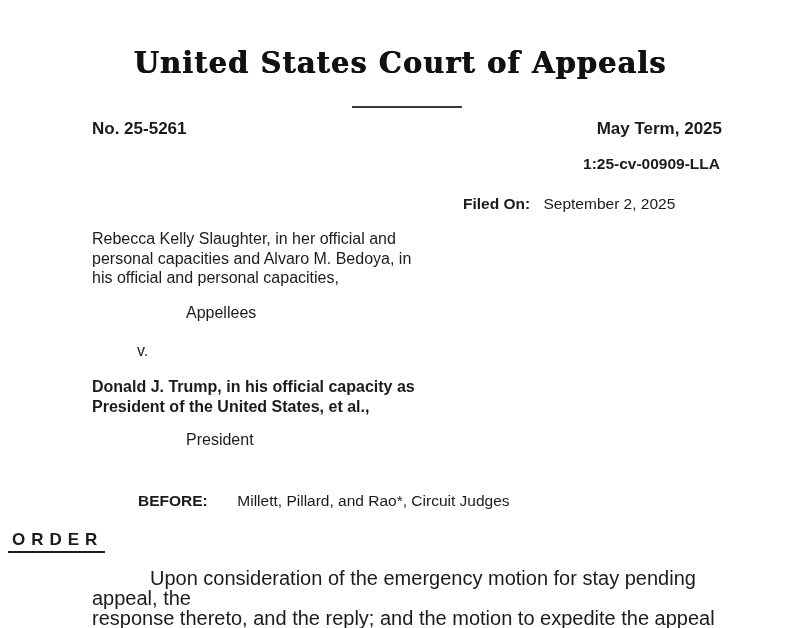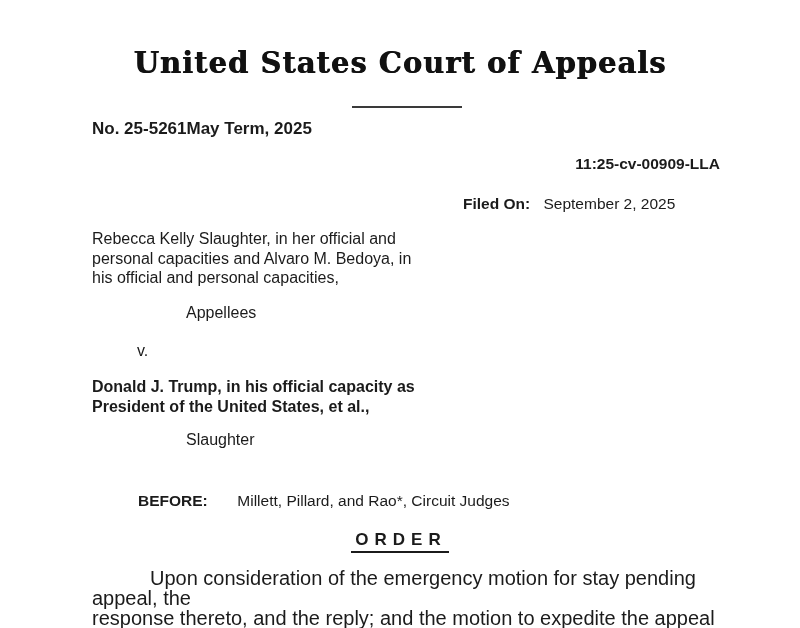--- a/index.html
+++ b/index.html
@@ -48,20 +48,21 @@
     left: 352px;
     width: 110px;
     border-top: 2px solid #3a3a3a;
   }
   .case-row {
     position: absolute;
     top: 119px;
     left: 92px;
     right: 78px;
     display: flex;
+    justify-content: space-between;
     font-weight: bold;
     font-size: 17px;
   }
   .docket {
     position: absolute;
     top: 155px;
     right: 80px;
     font-weight: bold;
     font-size: 15.5px;
   }
@@ -105,21 +106,22 @@
   .before-label {
     display: inline-block;
     width: 95px;
     font-weight: bold;
   }
   .order-heading-wrap {
     position: absolute;
     top: 530px;
     left: 0;
     right: 0;
-    text-align: center;
+    text-align: left;
+    padding-left: 8px;
   }
   .order-heading {
     display: inline-block;
     font-weight: bold;
     font-size: 17px;
     letter-spacing: 6px;
     border-bottom: 2px solid #1b1b1b;
     padding: 0 2px 1px 4px;
   }
   .order-body {
@@ -141,39 +143,39 @@
   <div class="court-title">United States Court of Appeals</div>
 
 
   <div class="header-rule"></div>
 
   <div class="case-row">
     <span>No. 25-5261</span>
     <span>May Term, 2025</span>
   </div>
 
-  <div class="docket">11:25-cv-00909-LLA</div>
+  <div class="docket">1:25-cv-00909-LLA</div>
 
   <div class="filed-row">
     <span class="filed-label">Filed On:</span>
     <span class="filed-date">September 2, 2025</span>
   </div>
 
   <div class="party-block appellees-text">Rebecca Kelly Slaughter, in her official and
 personal capacities and Alvaro M. Bedoya, in
 his official and personal capacities,</div>
 
   <div class="party-label appellees-label">Appellees</div>
 
   <div class="versus">v.</div>
 
   <div class="party-block appellants-text">Donald J. Trump, in his official capacity as
 President of the United States, et al.,</div>
 
-  <div class="party-label appellants-label">Slaughter</div>
+  <div class="party-label appellants-label">President</div>
 
   <div class="before-row">
     <span class="before-label">BEFORE:</span>
     <span>Millett, Pillard, and Rao*, Circuit Judges</span>
   </div>
 
   <div class="order-heading-wrap">
     <span class="order-heading">ORDER</span>
   </div>
 

